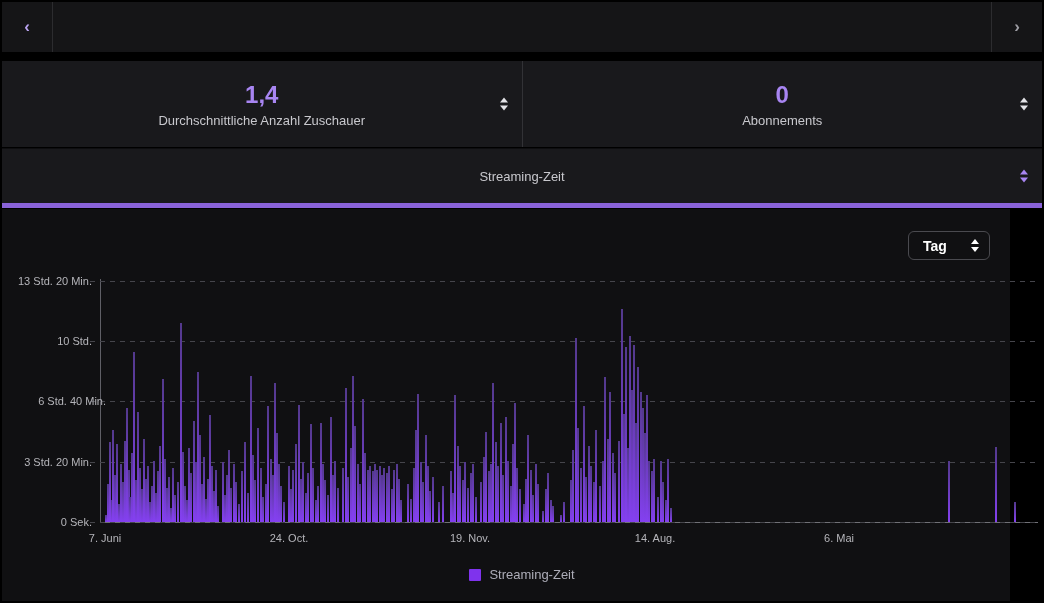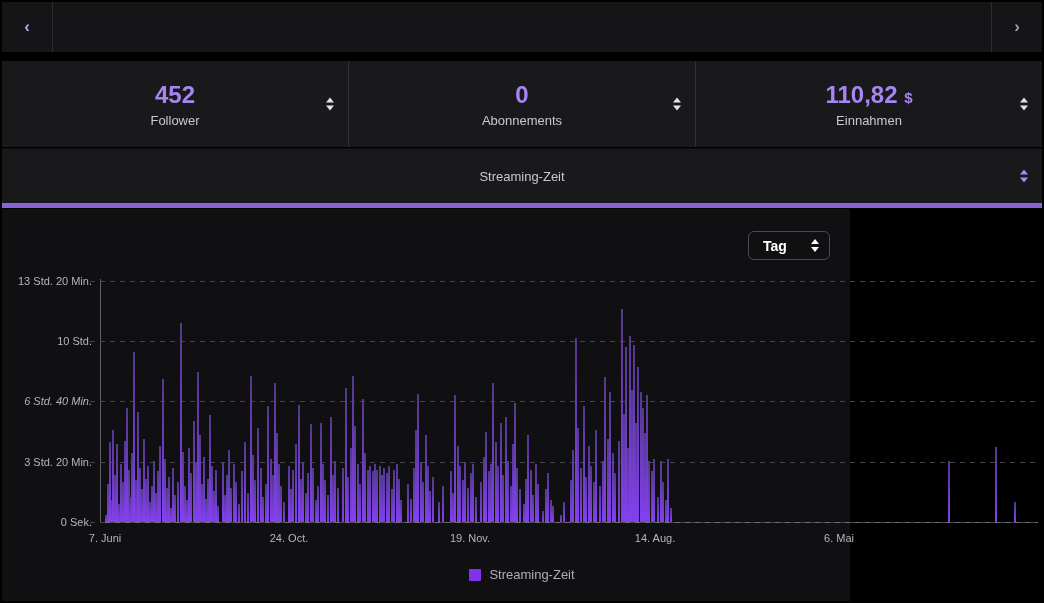--- a/index.html
+++ b/index.html
@@ -37,21 +37,21 @@
 
   
   .summary-row { position:absolute; left:2px; top:148px; width:1040px; height:55px; background:#19191c;
                  border-top:1px solid #0e0e10; display:flex; flex-direction:column; align-items:center;
                  justify-content:center; gap:3px; cursor:pointer; }
   .summary-value { color:#a885f2; font-size:22px; font-weight:bold; }
   .summary-label { color:#c8c8cd; font-size:13px; }
   .summary-underline { position:absolute; left:2px; top:203px; width:1040px; height:5px; background:#8a63d9; }
 
   
-  .chart-panel { position:absolute; left:2px; top:209px; width:848px; height:392px; background:#101012;padding-left:44px; }
+  .chart-panel { position:absolute; left:2px; top:209px; width:1008px; height:392px; background:#101012;padding-left:44px; }
 
   .interval-select { position:absolute; right:20px; top:22px; width:82px; height:29px; border:1px solid #4a4a4f;
                      border-radius:6px; display:flex; align-items:center; justify-content:space-between;
                      padding:0 10px 0 14px; cursor:pointer; color:#fff; }
   .interval-label { font-size:14px; font-weight:600; }
   .select-sorter { position:static; transform:none; color:#fff; }
 
   .plot { position:absolute; left:0; top:0; width:1040px; height:392px; }
   .gridline { position:absolute; left:88px; right:4px; height:1px;
               background-image:repeating-linear-gradient(90deg,#45454b 0 5px,transparent 5px 10px); }
@@ -75,32 +75,27 @@
     <div class="nav-btn nav-prev">
       <span>‹</span>
     </div>
     <div class="nav-btn nav-next">
       <span>›</span>
     </div>
   </div>
 
   <div class="stats-row">
     <div class="stat-cell">
-      <div class="stat-value"><span>452</span><span class="suffix"></span></div>
-      <div class="stat-label">Follower</div>
+      <div class="stat-value"><span>1,4</span><span class="suffix"></span></div>
+      <div class="stat-label">Durchschnittliche Anzahl Zuschauer</div>
       <span class="sorter"></span>
     </div>
     <div class="stat-cell">
       <div class="stat-value"><span>0</span><span class="suffix"></span></div>
       <div class="stat-label">Abonnements</div>
-      <span class="sorter"></span>
-    </div>
-    <div class="stat-cell">
-      <div class="stat-value"><span>110,82</span> <span class="suffix">$</span></div>
-      <div class="stat-label">Einnahmen</div>
       <span class="sorter"></span>
     </div>
   </div>
 
   <div class="summary-row">
     <div class="summary-label">Streaming-Zeit</div>
     <span class="sorter active"></span>
   </div>
   <div class="summary-underline"></div>
 
@@ -112,21 +107,21 @@
 
     <div class="plot">
       <div class="y-axis-line"></div>
 
       <div class="x-base-line"></div>
     <div class="gridline" style="top: 72px;"></div>
         <div class="y-tick-label" style="left: 0px; top: 66px;">13 Std. 20 Min.</div>
         <div class="gridline" style="top: 132.245px;"></div>
         <div class="y-tick-label" style="left: 0px; top: 126.245px;">10 Std.</div>
         <div class="gridline" style="top: 192.491px;"></div>
-        <div class="y-tick-label" style="left: 0px; top: 186.491px; font-style: italic;">6 Std. 40 Min.</div>
+        <div class="y-tick-label" style="left: 14px; top: 186.491px;">6 Std. 40 Min.</div>
         <div class="gridline" style="top: 252.755px;"></div>
         <div class="y-tick-label" style="left: 0px; top: 246.755px;">3 Std. 20 Min.</div>
         <div class="gridline" style="top: 313px;"></div>
         <div class="y-tick-label" style="left: 0px; top: 307px;">0 Sek.</div>
         <div class="x-tick-label" style="left: 103px; top: 323px;">7. Juni</div>
         <div class="x-tick-label" style="left: 287px; top: 323px;">24. Oct.</div>
         <div class="x-tick-label" style="left: 468px; top: 323px;">19. Nov.</div>
         <div class="x-tick-label" style="left: 653px; top: 323px;">14. Aug.</div>
         <div class="x-tick-label" style="left: 837px; top: 323px;">6. Mai</div>
         <div class="bar" style="left: 103px; height: 7.23018px; bottom: 79px;"></div>

